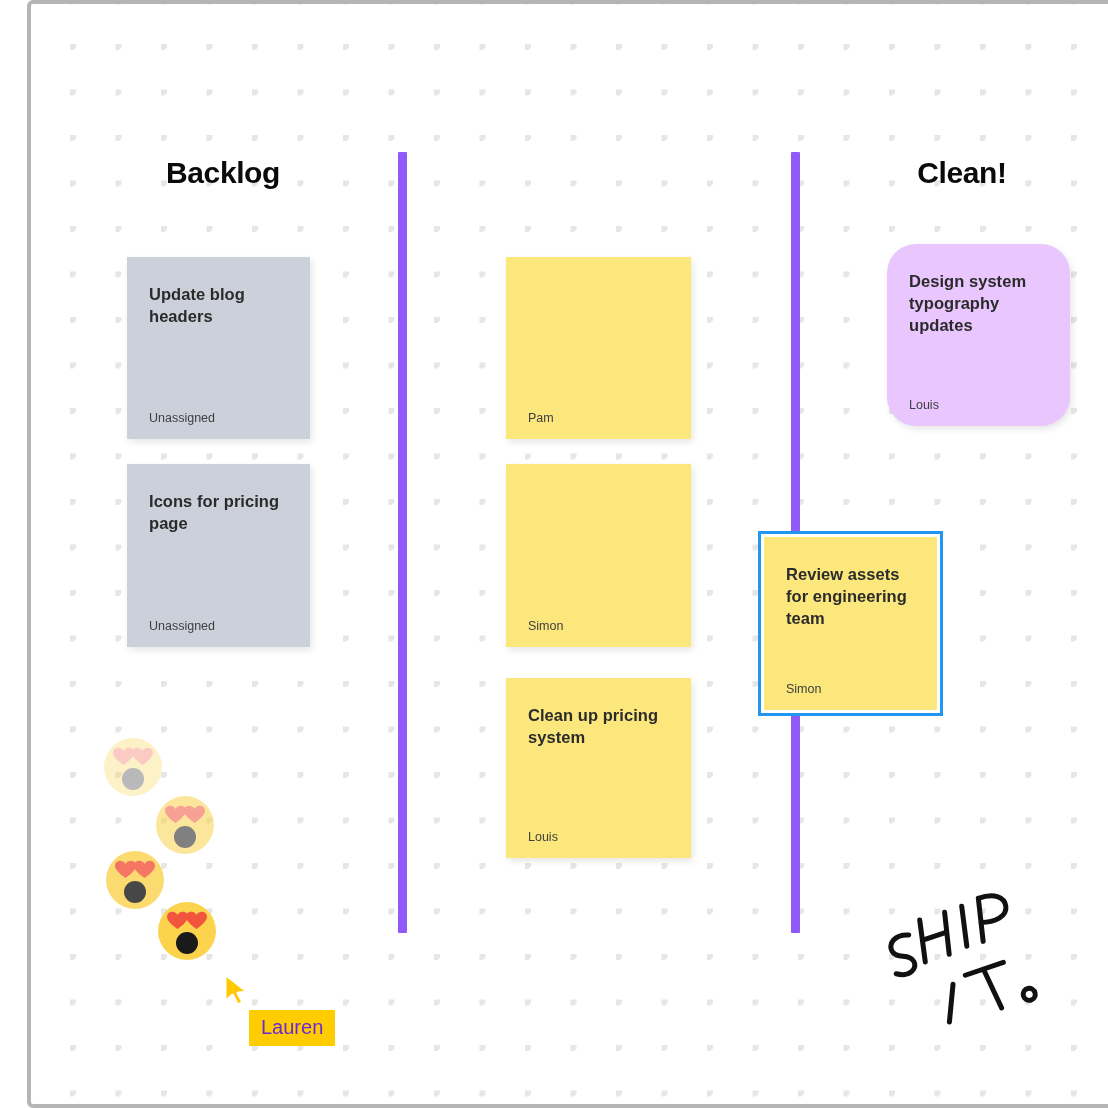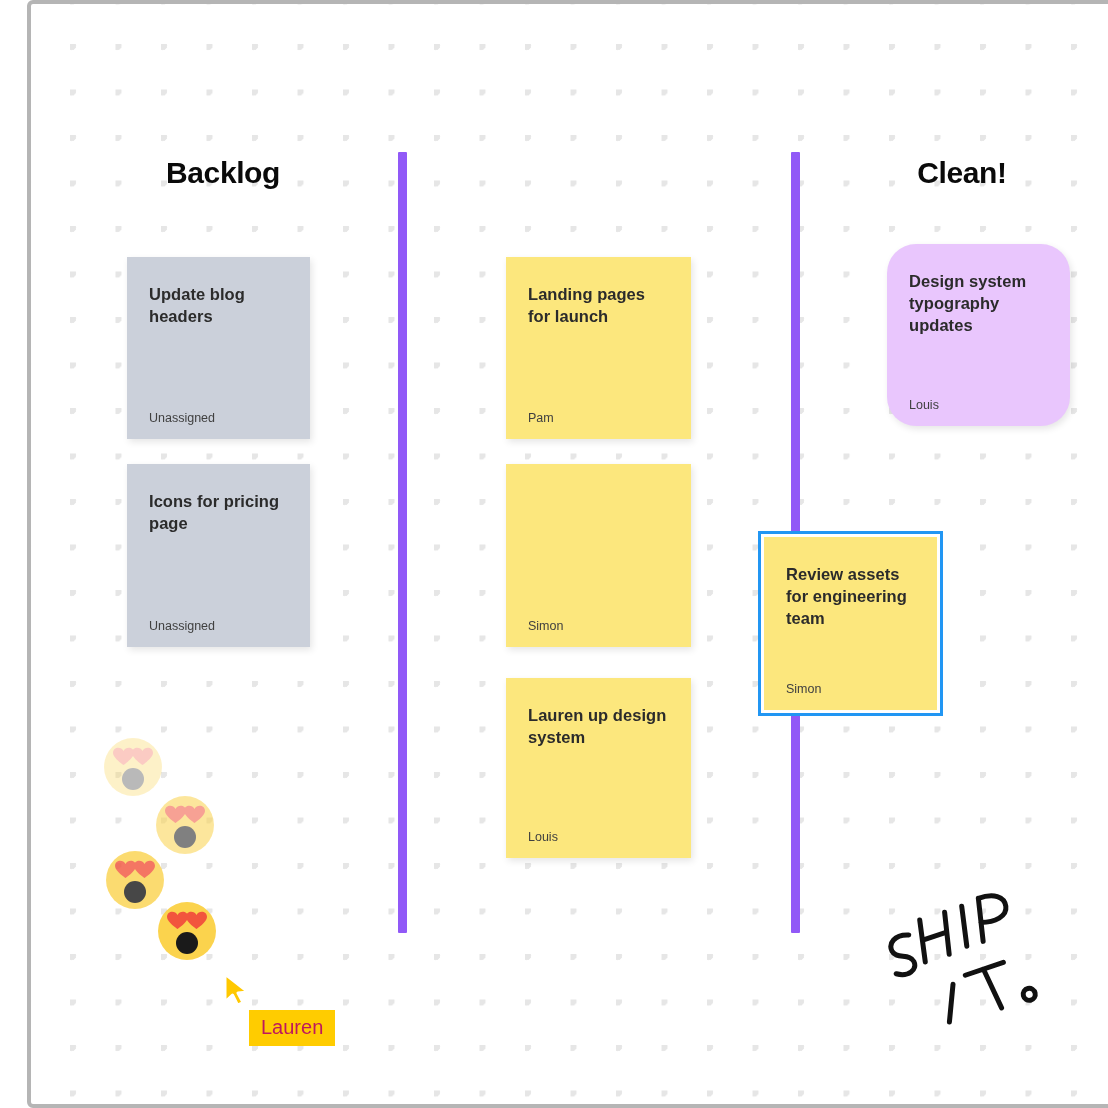--- a/index.html
+++ b/index.html
@@ -121,21 +121,21 @@
     left: 191px;
     top: 968px;
     width: 30px;
     height: 36px;
   }
   #cursor-name-tag {
     position: absolute;
     left: 218px;
     top: 1006px;
     background: #ffcc00;
-    color: #be185d;
+    color: #6d28d9;
     font-size: 20px;
     font-weight: 400;
     padding: 5px 12px 7px 12px;
     line-height: 24px;
     white-space: nowrap;
   }
 
   
   #sticker-ship-it {
     position: absolute;
@@ -160,30 +160,29 @@
     <p class="card-title">Update blog headers</p>
     <span class="card-assignee">Unassigned</span>
   </div>
 
   <div class="card card-gray" id="card-icons-pricing-page">
     <p class="card-title">Icons for pricing page</p>
     <span class="card-assignee">Unassigned</span>
   </div>
 
   <div class="card card-yellow" id="card-landing-pages-launch">
-    <p class="card-title">Landing pages for launch</p>
     <span class="card-assignee">Pam</span>
   </div>
 
   <div class="card card-yellow" id="card-landing-page-assets">
     <span class="card-assignee">Simon</span>
   </div>
 
   <div class="card card-yellow" id="card-clean-up-design-system">
-    <p class="card-title">Lauren up design system</p>
+    <p class="card-title">Clean up pricing system</p>
     <span class="card-assignee">Louis</span>
   </div>
 
   <div class="card card-purple" id="card-design-system-typography">
     <p class="card-title">Design system typography updates</p>
     <span class="card-assignee">Louis</span>
   </div>
 
   <div class="card" id="card-review-assets">
     <div class="sel-inner">

